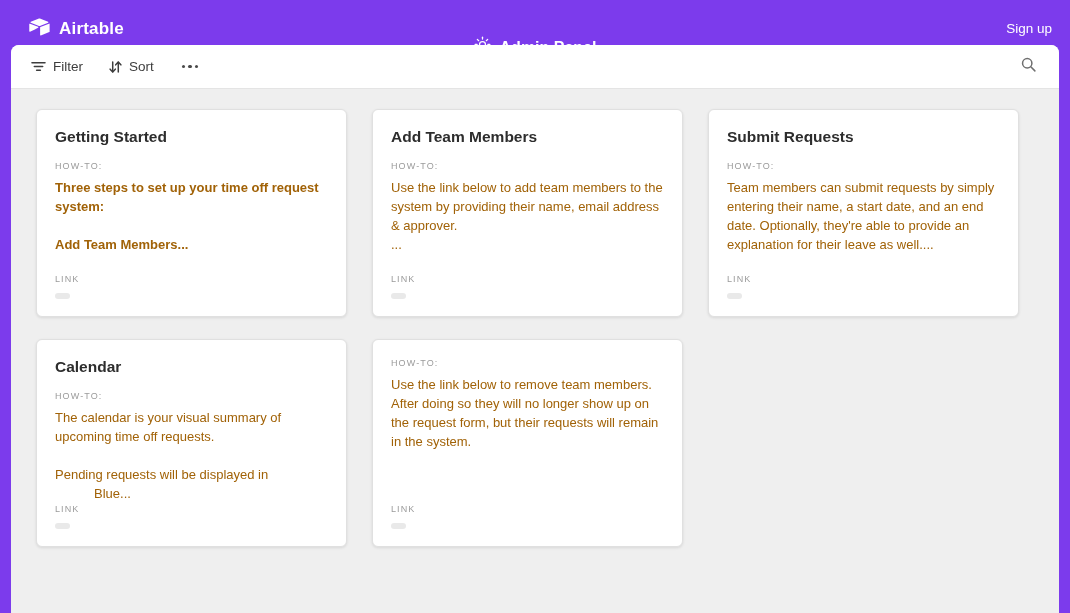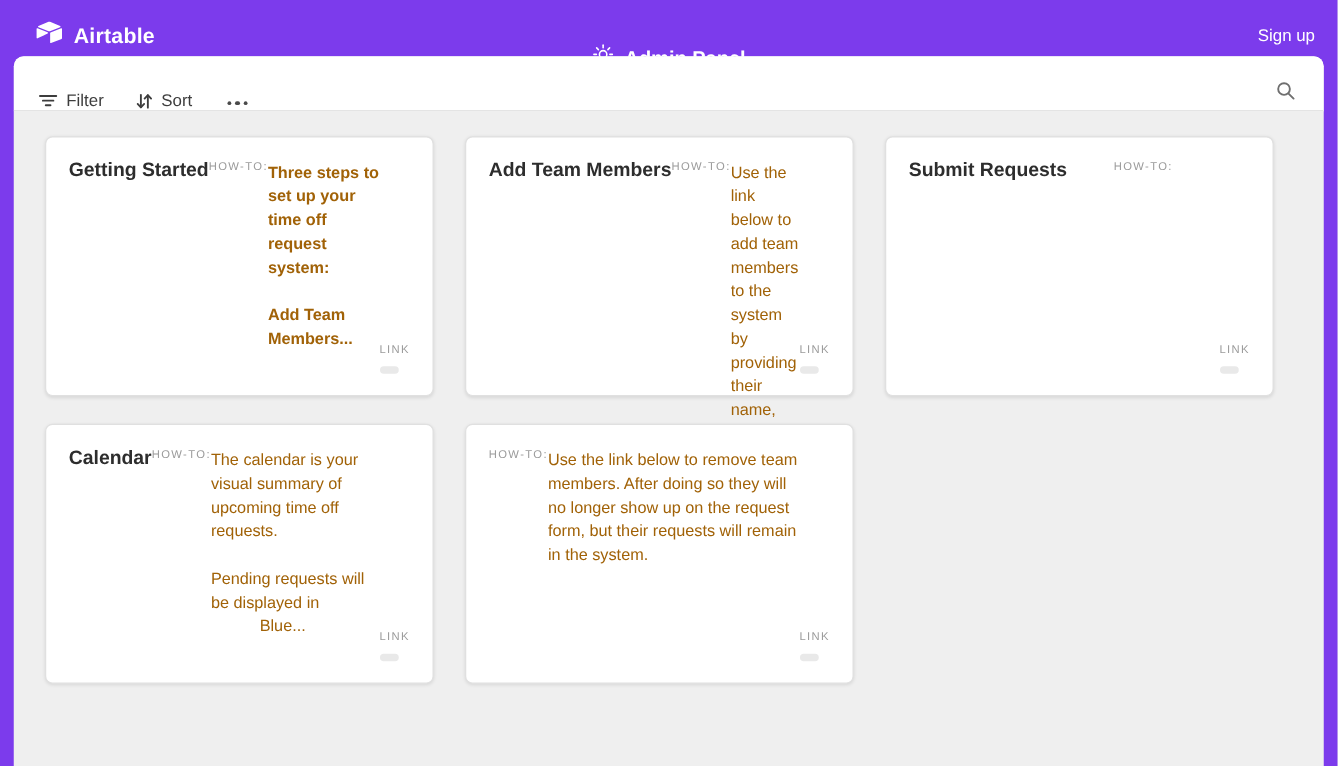--- a/index.html
+++ b/index.html
@@ -45,21 +45,21 @@
     border-radius: 8px 8px 0 0;
     overflow: hidden;
   }
 
   
   .toolbar {
     height: 44px;
     background: #ffffff;
     border-bottom: 1px solid #e4e4e4;
     display: flex;
-    align-items: flex-end;
+    align-items: center;
     padding: 0 20px;
     gap: 26px;
   }
   .tool-btn {
     display: flex; align-items: center; gap: 7px;
     color: #3d3d3d; font-size: 13.5px;
     cursor: pointer;
   }
   .tool-btn svg { display: block; }
   .more-dots { display: flex; gap: 3px; align-items: center; cursor: pointer; padding: 4px 2px; }
@@ -76,21 +76,21 @@
   }
   .card {
     width: 311px;
     height: 208px;
     background: #fff;
     border: 1px solid #e0e0e0;
     border-radius: 6px;
     box-shadow: 0 1px 3px rgba(0,0,0,0.10);
     padding: 18px 18px 12px 18px;
     display: flex;
-    flex-direction: row;
+    flex-direction: column;
     cursor: pointer;
     justify-content: space-between;
   }
   .card-title {
     font-size: 15.5px;
     font-weight: bold;
     color: #2d2d2d;
     margin-bottom: 15px;
   }
   .field-label {
@@ -222,20 +222,23 @@
       </div>
       <div class="link-section">
         <div class="field-label" style="margin-bottom:0">LINK</div>
         <div class="link-pill"></div>
       </div>
     </div>
 
     <div class="card">
       <div class="card-title">Submit Requests</div>
       <div class="field-label">HOW-TO:</div>
+      <div class="card-body">
+        <p class="para">Team members can submit requests by simply entering their name, a start date, and an end date. Optionally, they're able to provide an explanation for their leave as well....</p>
+      </div>
       <div class="link-section">
         <div class="field-label" style="margin-bottom:0">LINK</div>
         <div class="link-pill"></div>
       </div>
     </div>
 
     <div class="card">
       <div class="card-title">Calendar</div>
       <div class="field-label">HOW-TO:</div>
       <div class="card-body">

